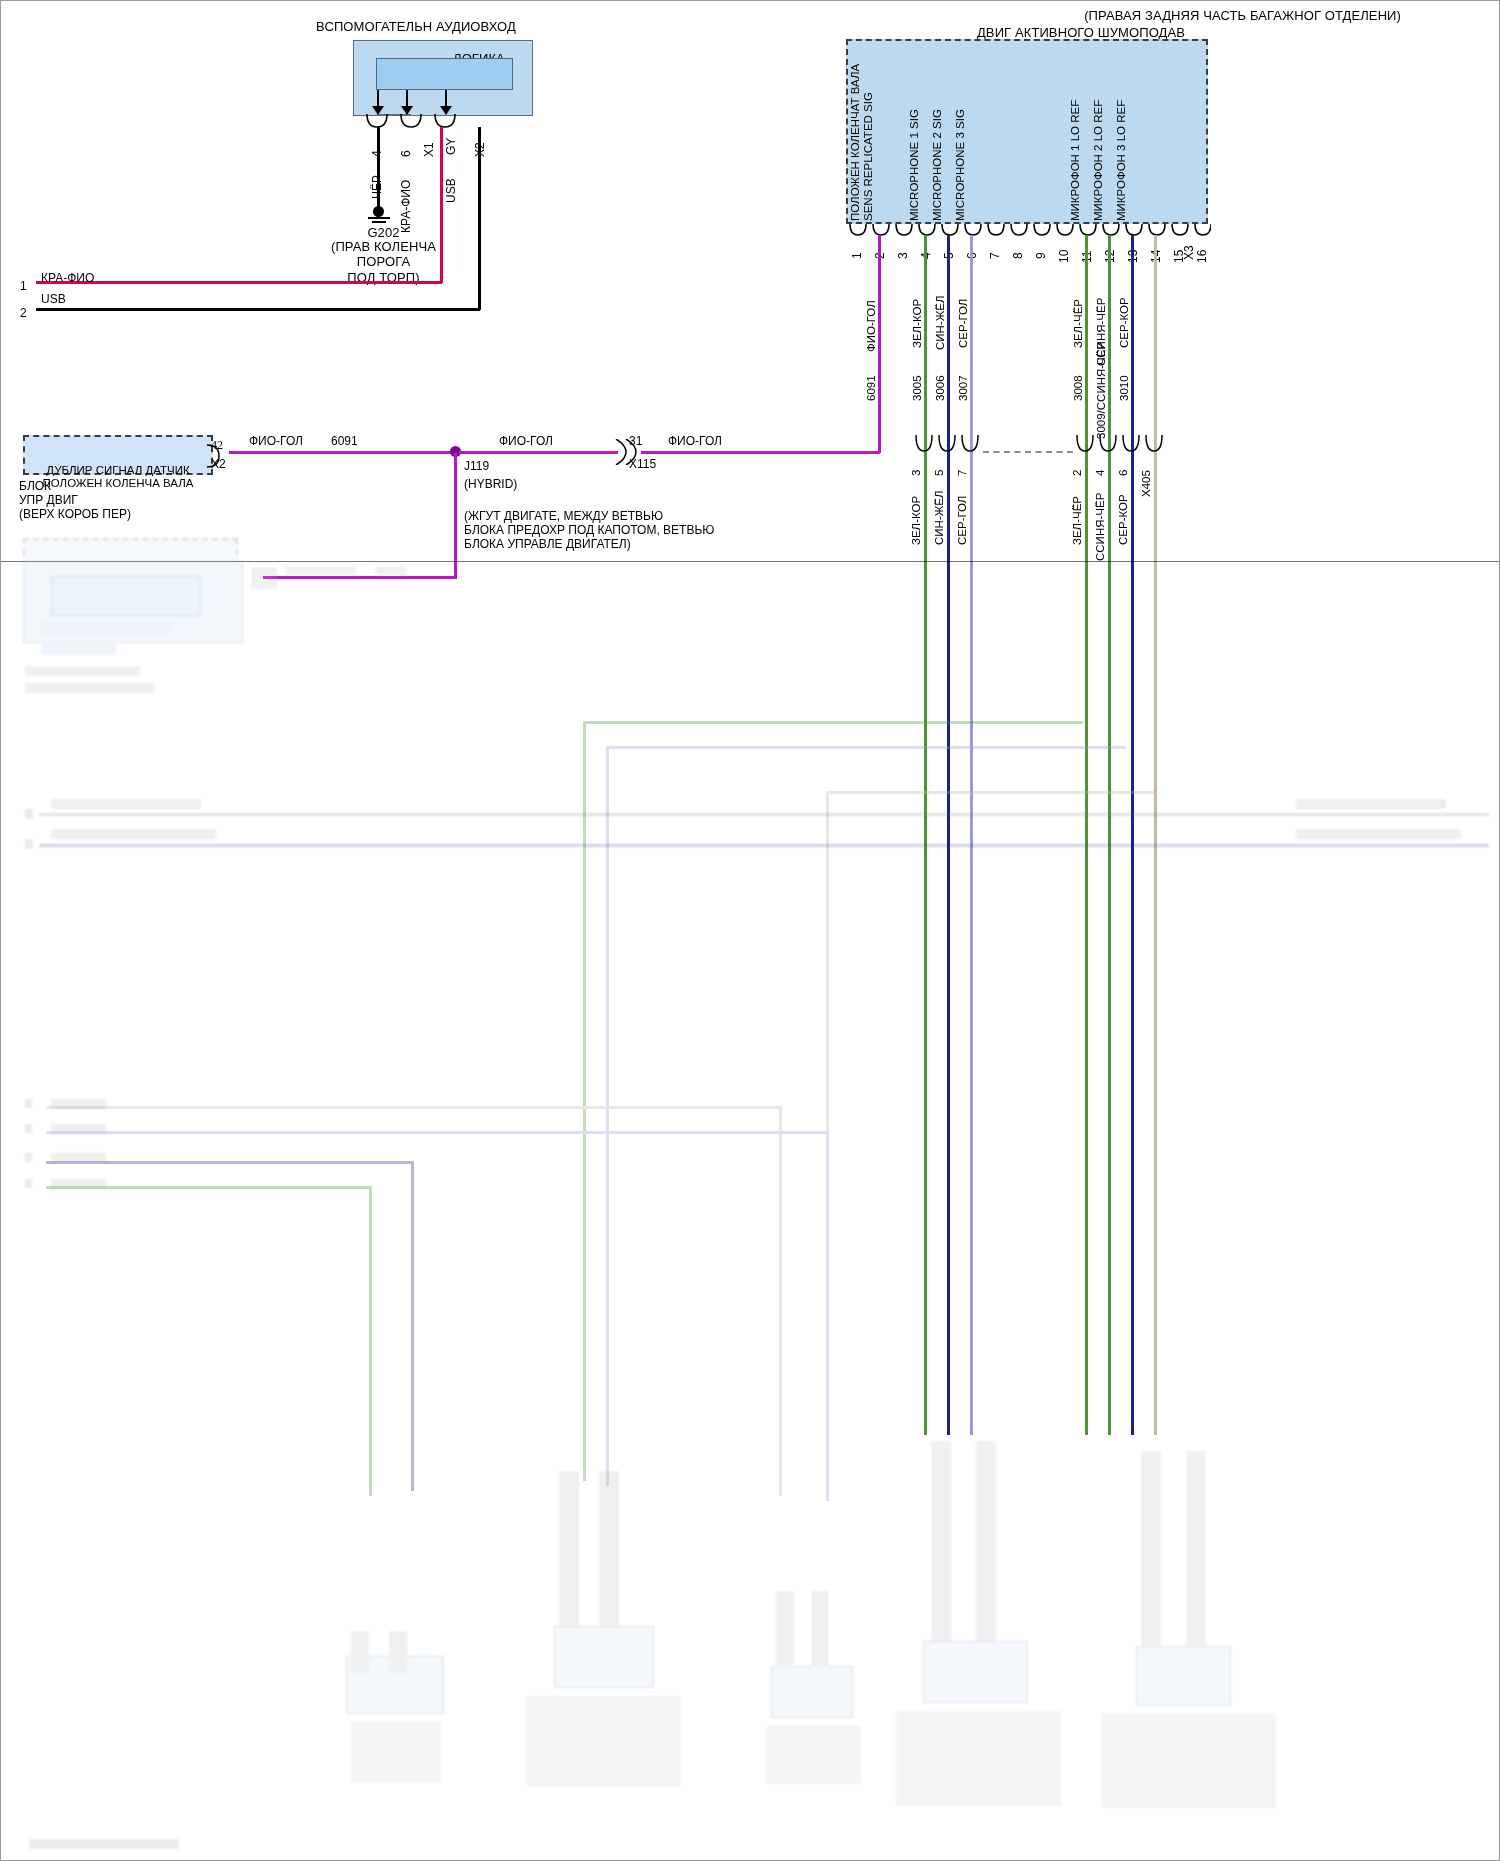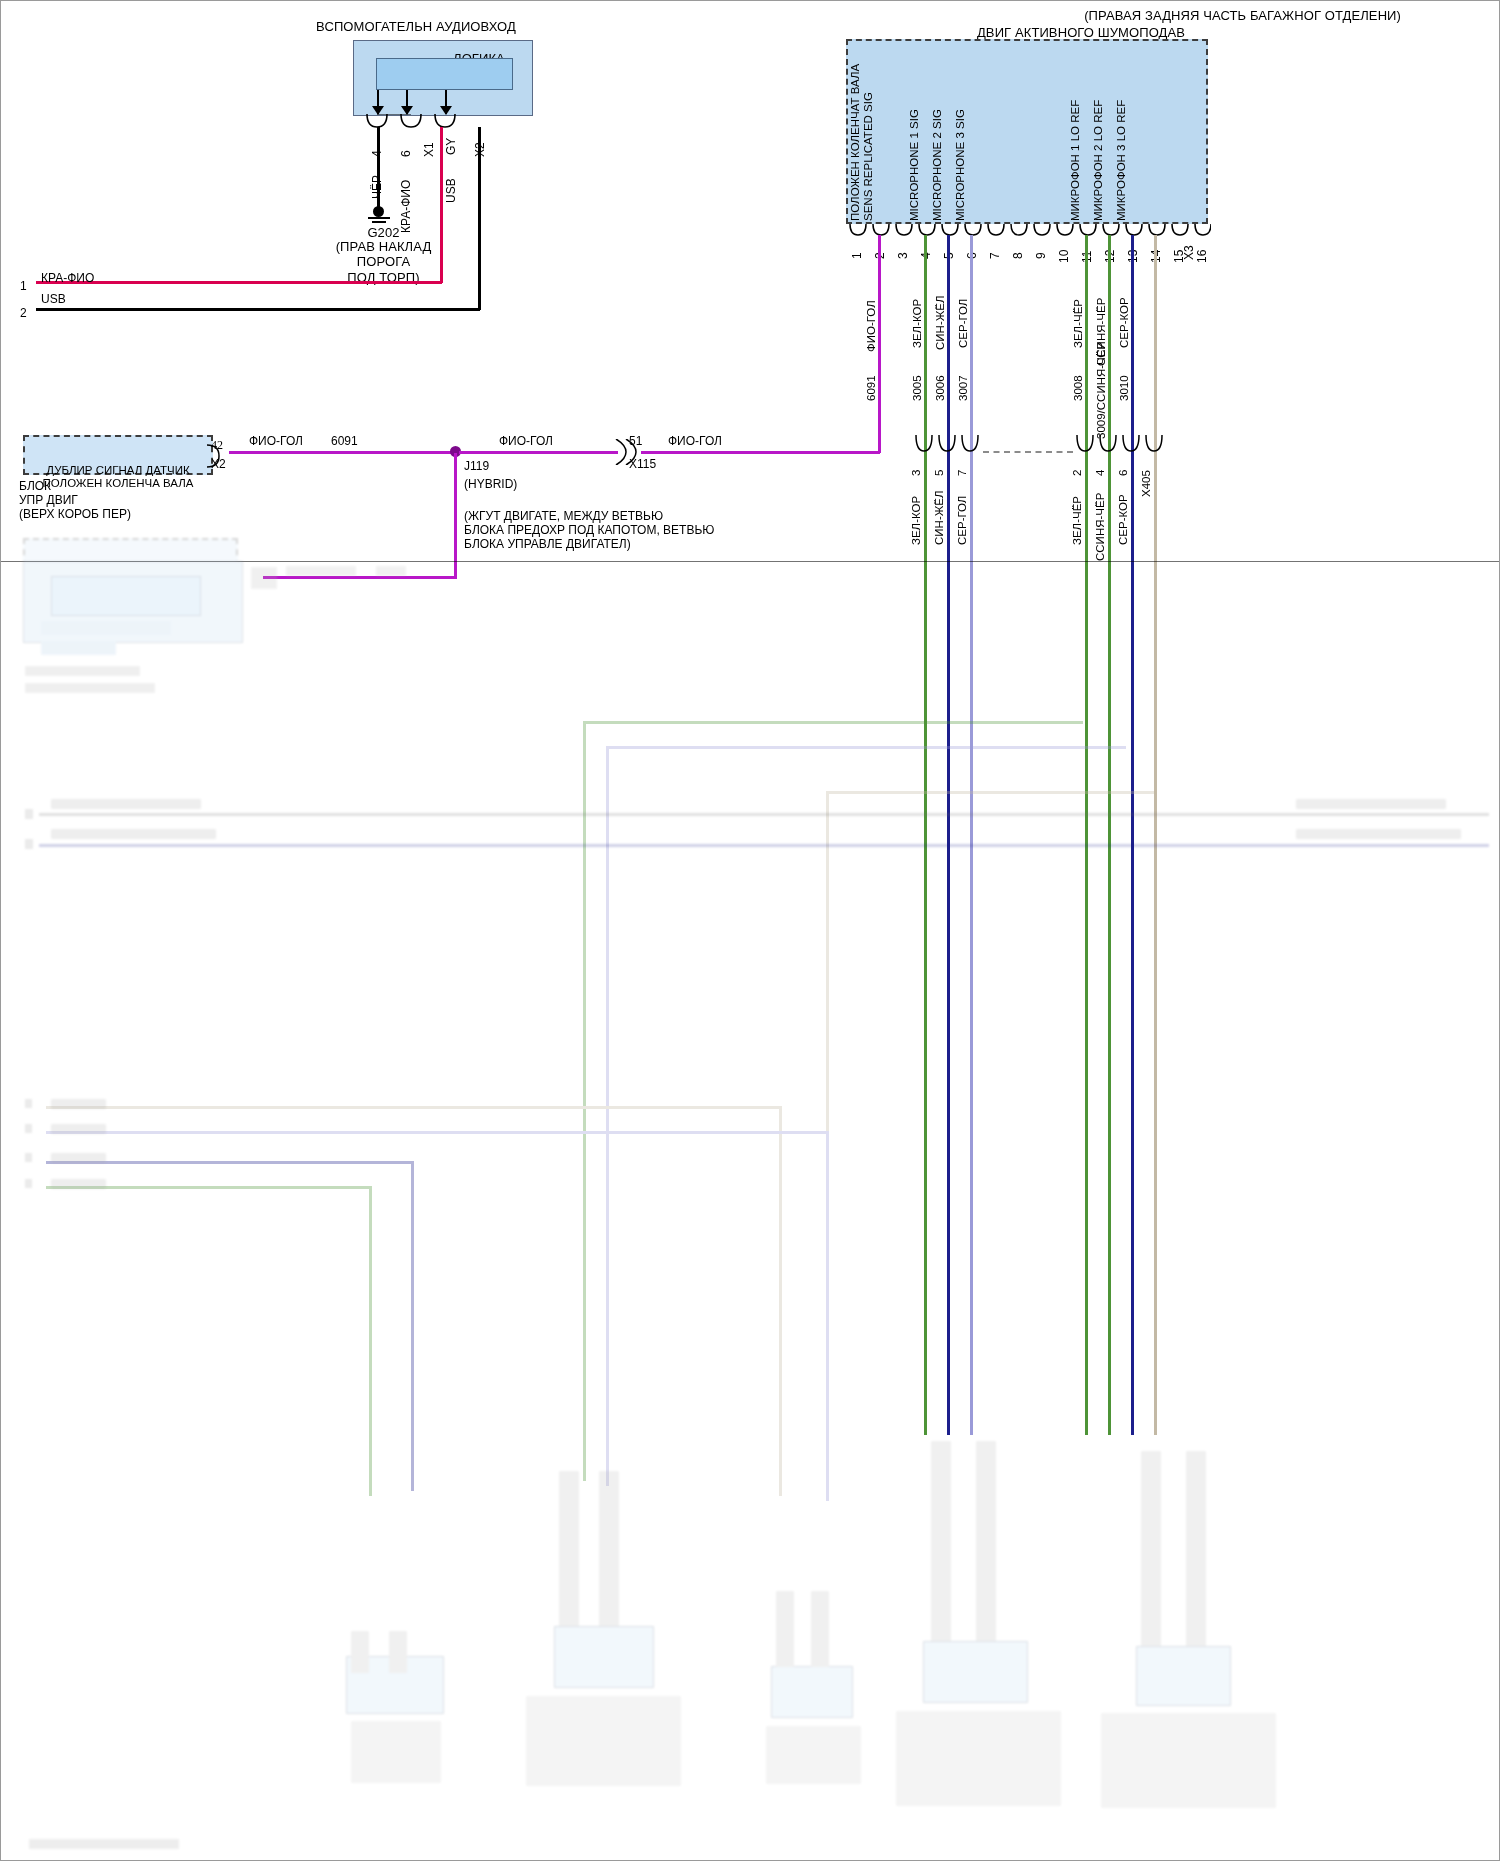--- a/index.html
+++ b/index.html
@@ -71,21 +71,21 @@
   <div class="abs vert txt12" style="left:421px;top:124px;height:32px;">X1</div>
   <div class="abs vert txt12" style="left:443px;top:124px;height:30px;">GY</div>
   <div class="abs vert txt12" style="left:443px;top:156px;height:46px;">USB</div>
   <div class="abs vert txt12" style="left:472px;top:124px;height:32px;">X2</div>
 
   <div class="abs w wv blk" style="left:376px;top:126px;height:82px;"></div>
   <div class="abs grounddot" style="left:372px;top:205px;"></div>
   <div class="abs" style="left:367px;top:216px;width:22px;height:2px;background:#000;"></div>
   <div class="abs" style="left:371px;top:220px;width:14px;height:2px;background:#000;"></div>
   <div class="abs txt ctr" style="left:330px;top:224px;width:105px;">G202</div>
-  <div class="abs txt ctr" style="left:325px;top:238px;width:115px;">(ПРАВ НАКЛАД
+  <div class="abs txt ctr" style="left:325px;top:238px;width:115px;">(ПРАВ КОЛЕНЧА
 ПОРОГА
 ПОД ТОРП)</div>
 
   <div class="abs w wv crim" style="left:439px;top:126px;height:156px;"></div>
   <div class="abs w wh crim" style="left:35px;top:280px;width:406px;"></div>
 
   <div class="abs w wv blk" style="left:477px;top:126px;height:183px;"></div>
   <div class="abs w wh blk" style="left:35px;top:307px;width:444px;"></div>
 
   <div class="abs txt12" style="left:19px;top:278px;">1</div>
@@ -199,21 +199,21 @@
 БЛОКА ПРЕДОХР ПОД КАПОТОМ, ВЕТВЬЮ
 БЛОКА УПРАВЛЕ ДВИГАТЕЛ)</div>
 
   <div class="abs w wh mag" style="left:458px;top:450px;width:159px;"></div>
   <div class="abs txt12" style="left:498px;top:433px;">ФИО-ГОЛ</div>
 
   <svg class="abs" style="left:613px;top:438px;" width="26" height="26">
     <path d="M2,0 q10,6 10,13 q0,7 -10,13" fill="none" stroke="#000" stroke-width="1.5"></path>
     <path d="M12,0 q10,6 10,13 q0,7 -10,13" fill="none" stroke="#000" stroke-width="1.5"></path>
   </svg>
-  <div class="abs txt12" style="left:628px;top:433px;">51</div>
+  <div class="abs txt12" style="left:628px;top:433px;">31</div>
   <div class="abs txt12" style="left:628px;top:456px;">X115</div>
   <div class="abs txt12" style="left:667px;top:433px;">ФИО-ГОЛ</div>
   <div class="abs w wh mag" style="left:640px;top:450px;width:239px;"></div>
 
   <div class="abs w wv mag" style="left:453px;top:452px;height:125px;"></div>
   <div class="abs w wh mag" style="left:262px;top:575px;width:194px;"></div>
 
   <svg class="abs" style="left:908px;top:434px;" width="90" height="28">
     <g fill="none" stroke="#000" stroke-width="1.5">
       <path d="M7,0 q0,16 8,16 q8,0 8,-16"></path>

